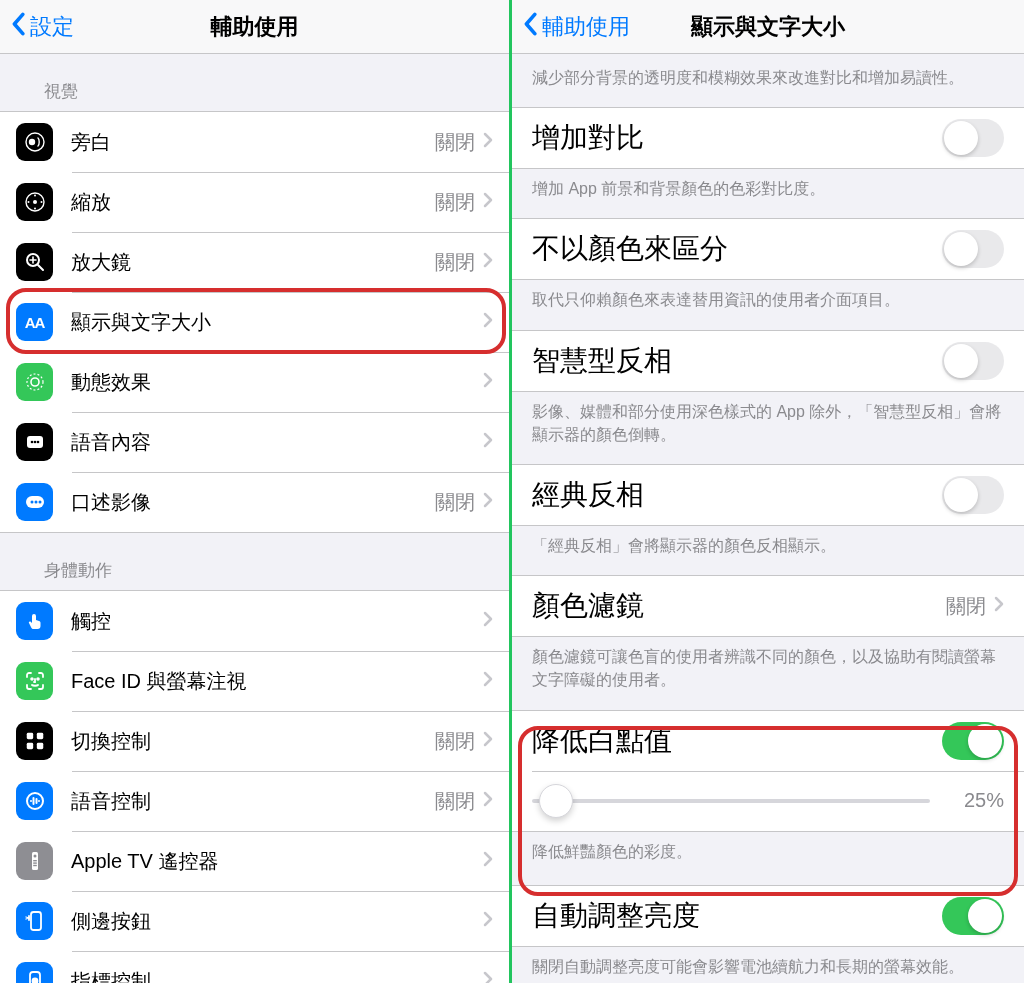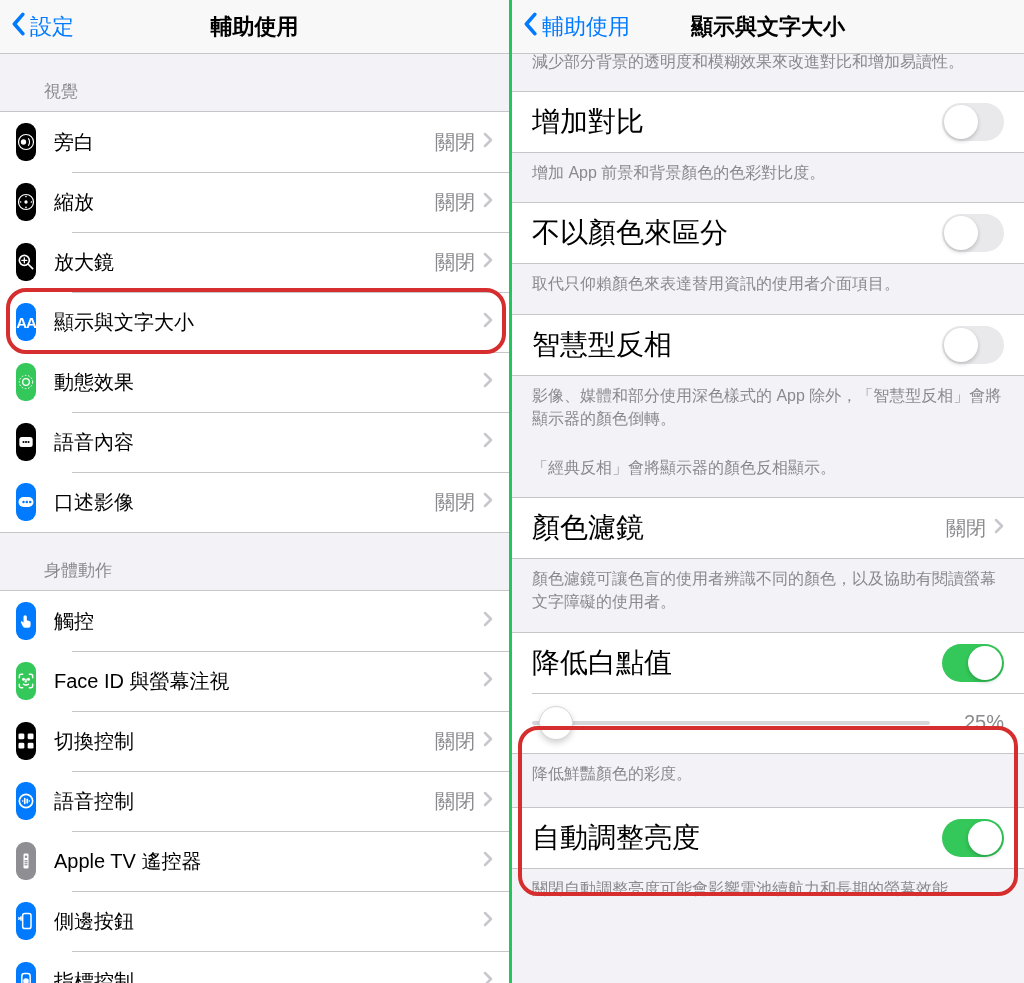--- a/index.html
+++ b/index.html
@@ -40,21 +40,21 @@
   .nav-title {
     position: absolute;
     left: 0; right: 0;
     text-align: center;
     font-size: 22px;
     font-weight: 600;
     color: #000;
     pointer-events: none;
   }
   .scroll { position: absolute; top: 54px; left: 0; right: 0; bottom: 0; overflow: hidden; }
-  .scroll-right { top: 40px; }
+  .scroll-right { top: 56px; }
   .section-header {
     padding: 26px 20px 8px 20px;
     color: #8a8a8e;
     font-size: 17px;
     margin-left: 24px;
   }
   .list {
     background: #22c55e;
     border-top: 0.5px solid #c6c6c8;
     border-bottom: 0.5px solid #c6c6c8;
@@ -68,21 +68,21 @@
     background: #fff;
   }
   .row + .row::before {
     content: "";
     position: absolute;
     left: 72px; right: 0; top: 0;
     height: 0.5px;
     background: #c6c6c8;
   }
   .icon {
-    width: 20px; height: 38px;
+    width: 37px; height: 38px;
     border-radius: 9px;
     display: flex;
     align-items: center;
     justify-content: center;
     margin-right: 18px;
     flex-shrink: 0;
   }
   .row-label { font-size: 20px; color: #000; flex: 1; }
   .row-detail { font-size: 20px; color: #8a8a8e; margin-right: 8px; }
   .chevron { color: #c7c7cc; }
@@ -431,20 +431,26 @@
     <div class="footer">取代只仰賴顏色來表達替用資訊的使用者介面項目。</div>
 
     <div class="r-section">
       <div class="r-row">
         <div class="r-label">智慧型反相</div>
         <div class="switch"></div>
       </div>
     </div>
     <div class="footer">影像、媒體和部分使用深色樣式的 App 除外，「智慧型反相」會將顯示器的顏色倒轉。</div>
 
+    <div class="r-section">
+      <div class="r-row">
+        <div class="r-label">經典反相</div>
+        <div class="switch"></div>
+      </div>
+    </div>
     <div class="footer">「經典反相」會將顯示器的顏色反相顯示。</div>
 
     <div class="r-section">
       <div class="r-row">
         <div class="r-label">顏色濾鏡</div>
         <div class="row-detail">關閉</div>
         <span class="chevron"><svg viewBox="0 0 10 16">
               <path d="M2 2l6 6-6 6" stroke="#c7c7cc" stroke-width="2.5" fill="none" stroke-linecap="round" stroke-linejoin="round"></path>
             </svg></span>
       </div>

